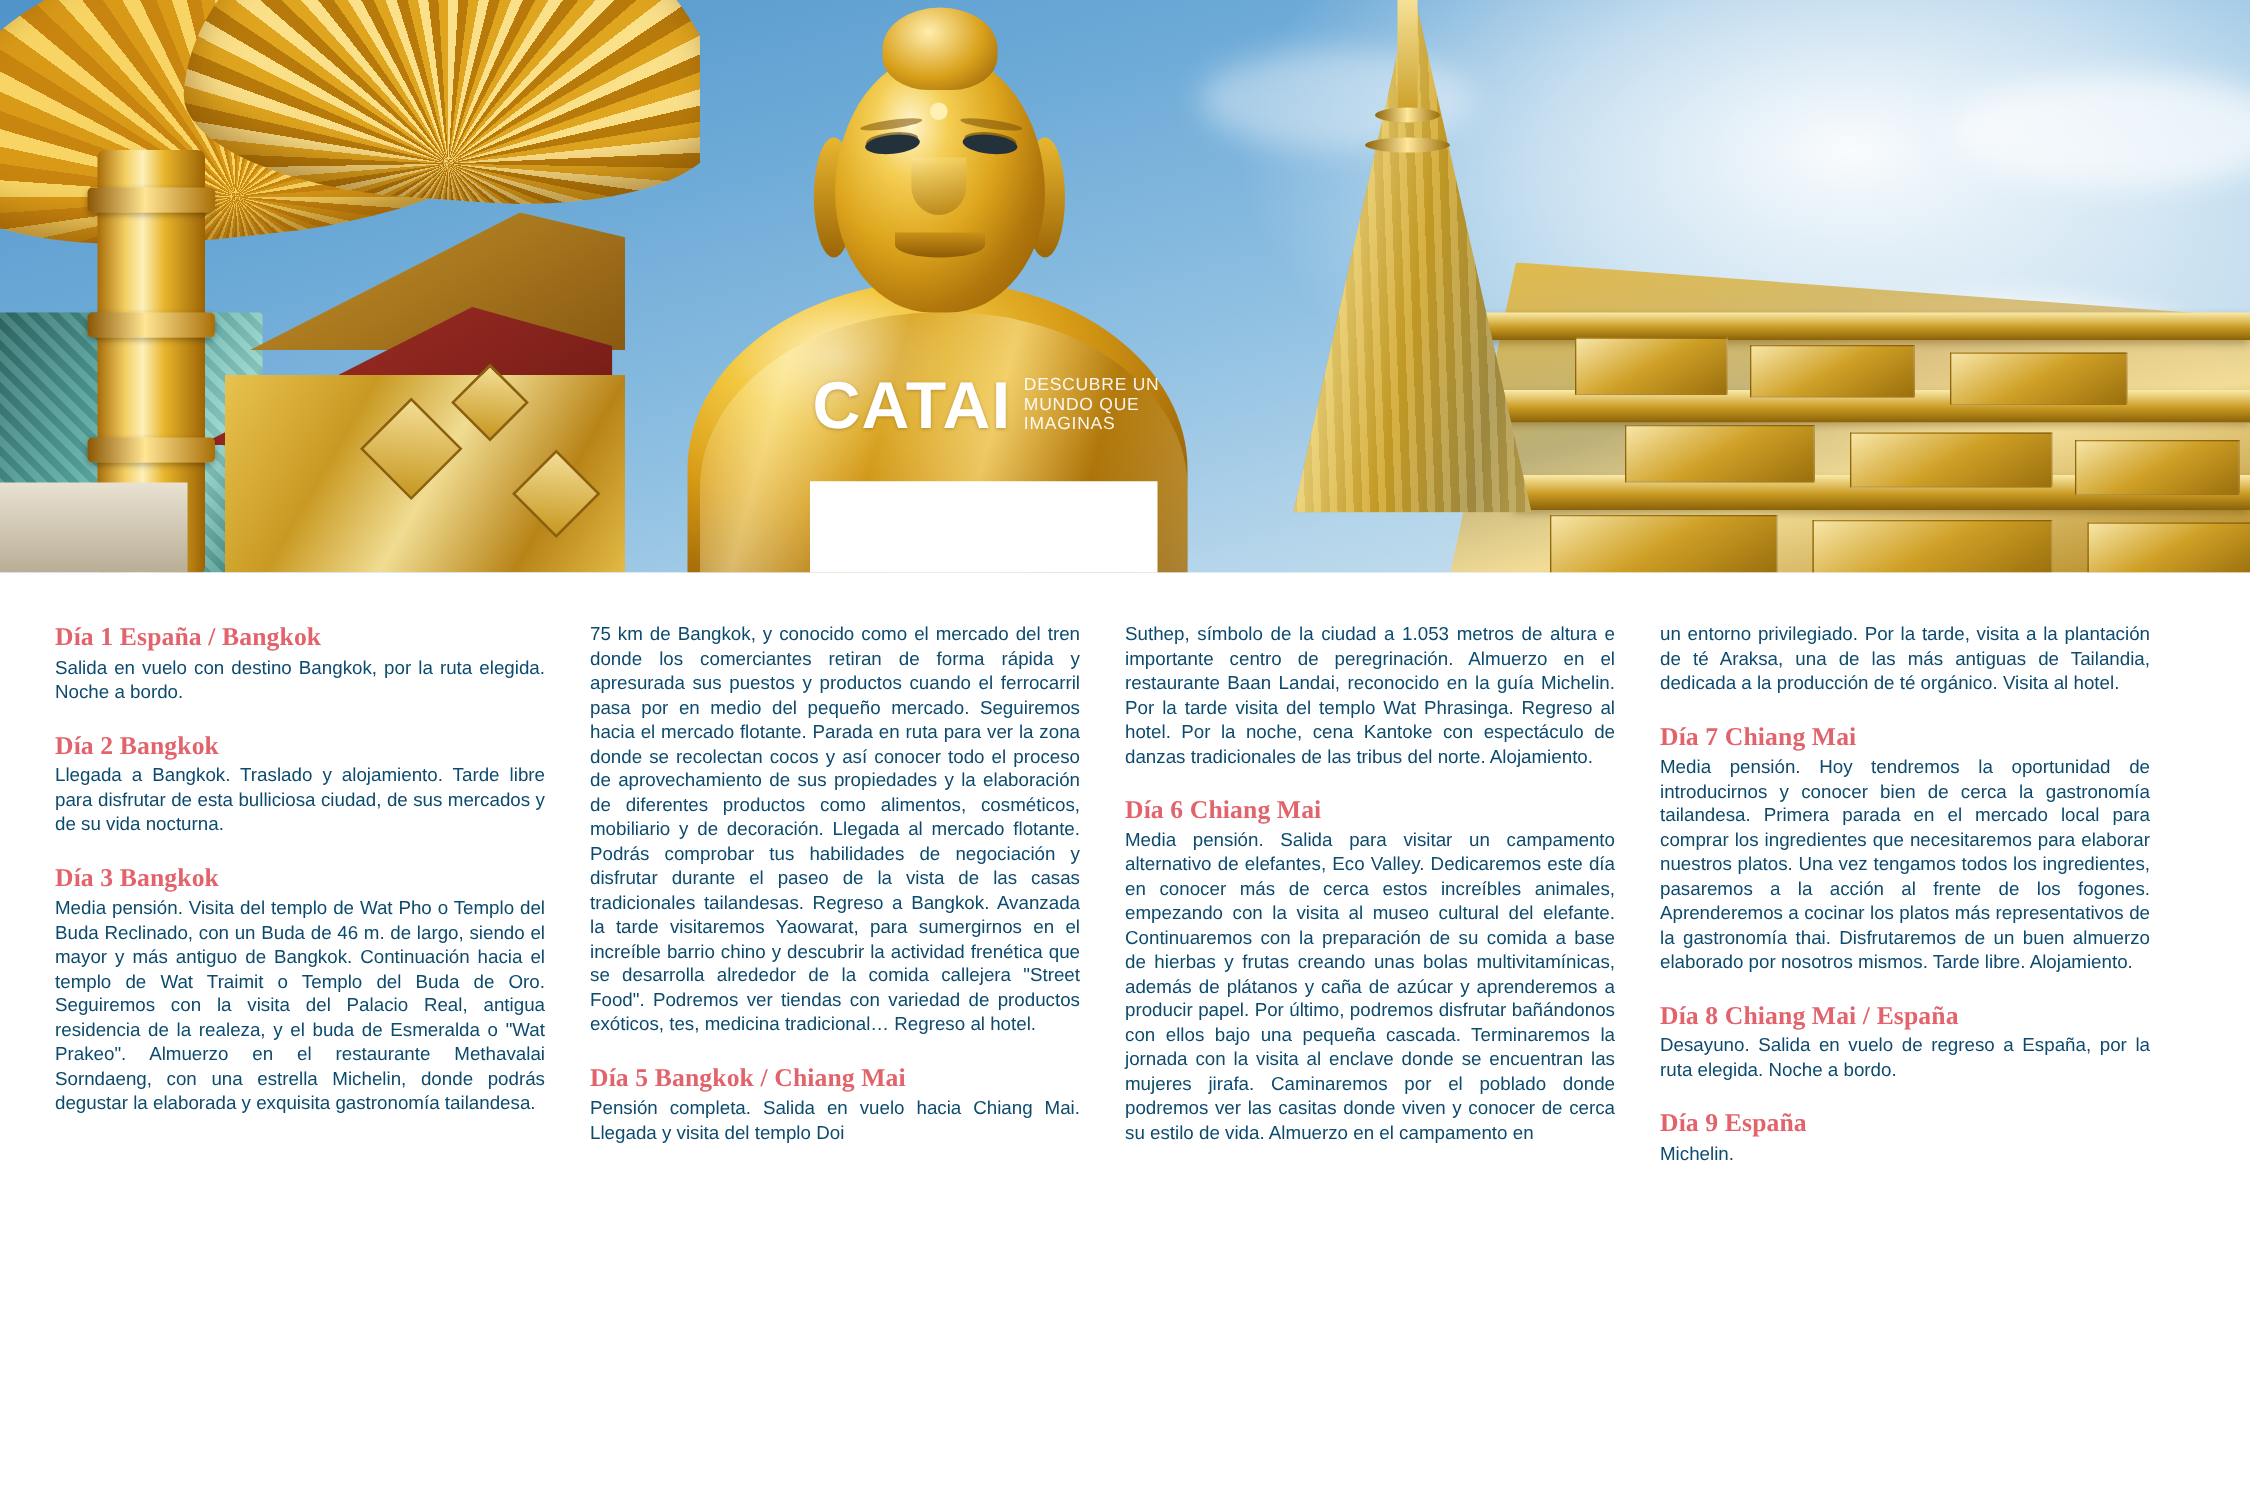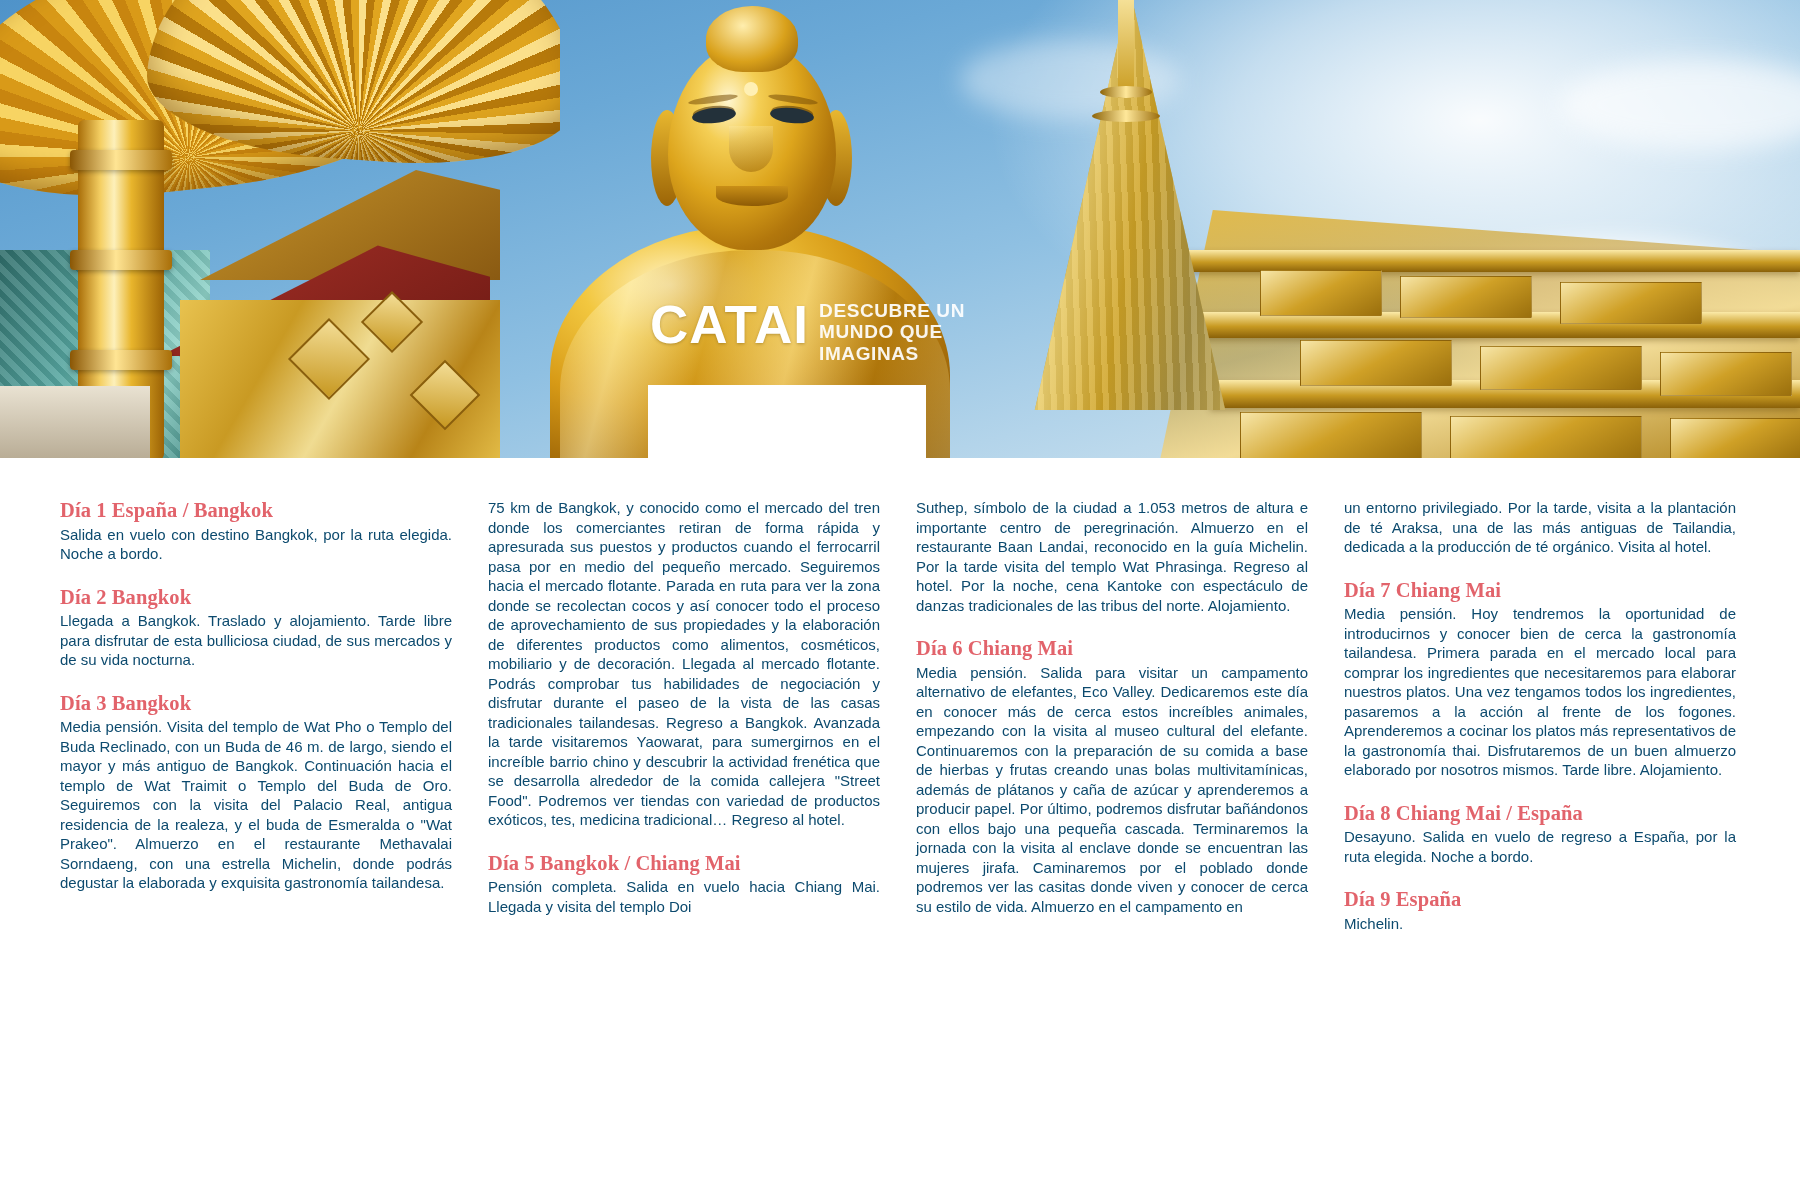--- a/index.html
+++ b/index.html
@@ -290,22 +290,22 @@
     color: #ffffff;
     font-family: "Liberation Sans", sans-serif;
     font-weight: bold;
     font-size: 53px;
     letter-spacing: 1px;
     line-height: .94;
     text-shadow: 0 1px 3px rgba(90,60,0,.35);
   }
   .logo-tagline {
     color: rgba(255,255,255,.92);
-    font-size: 19px;
-    font-weight: bold;
+    font-size: 14px;
+    font-weight: normal;
     line-height: 1.12;
     letter-spacing: .6px;
     padding-bottom: 6px;
     text-transform: uppercase;
   }
   .logo-card {
     position: absolute;
     left: 648px; top: 385px;
     width: 278px; height: 75px;
     background: #ffffff;
@@ -317,21 +317,21 @@
     position: absolute;
     left: 0; top: 458px;
     width: 1800px; height: 742px;
     background: #ffffff;
     padding: 40px 0 0 0;
     box-sizing: border-box;
   }
   .columns {
     display: flex;
     gap: 36px;
-    padding: 0 60px;
+    padding: 0 44px;
     box-sizing: border-box;
   }
   .col {
     width: 392px;
     flex: 0 0 392px;
   }
   .day-title {
     color: #e2636b;
     font-family: "Liberation Serif", serif;
     font-weight: bold;

